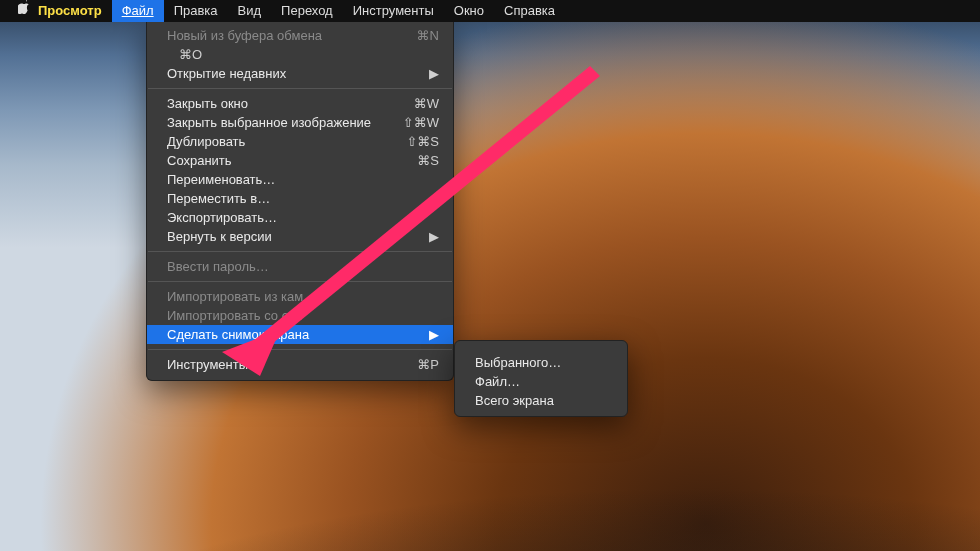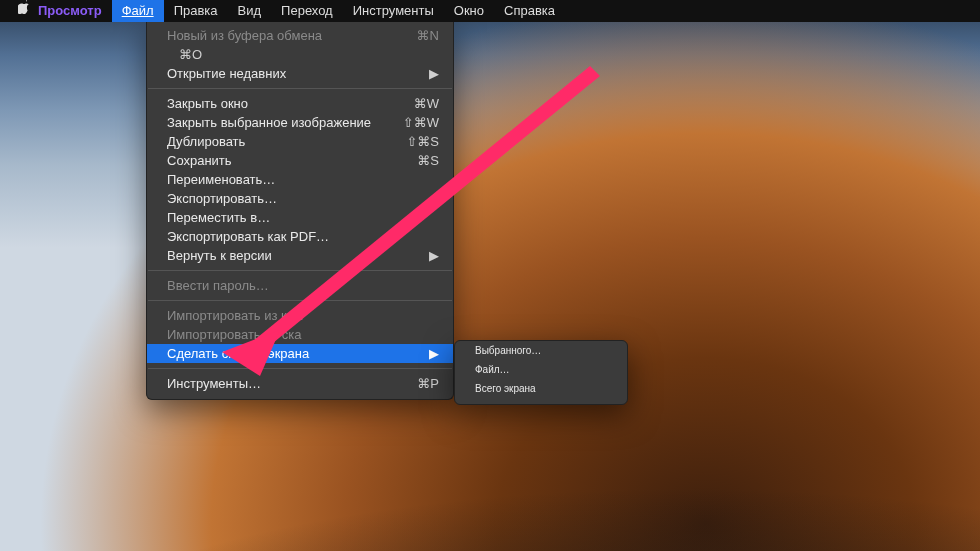--- a/index.html
+++ b/index.html
@@ -24,21 +24,21 @@
     padding: 0 8px;
     z-index: 10;
   }
   .menubar .apple { width: 16px; text-align: center; }
   .menubar .apple svg { display: block; margin: 0 auto; }
   .menubar .item {
     padding: 0 10px;
     height: 22px; line-height: 22px;
     cursor: default;
   }
-  .menubar .item.app { font-weight: 700; color: #8b5cf6; }
+  .menubar .item.app { font-weight: 700; color: #fde047; }
   .menubar .item.active { background: #1e73e8; color: #fff; text-decoration: underline; }
 
   
   .menu {
     position: absolute;
     top: 22px; left: 146px;
     width: 308px;
     background: #3b3b3b;
     border: 1px solid #222;
     border-top: none;
@@ -64,23 +64,23 @@
   .menu hr { border: none; border-top: 1px solid #555; margin: 5px 1px; }
 
   
   .submenu {
     position: absolute;
     top: 340px; left: 454px;
     width: 174px;
     background: #3b3b3b;
     border: 1px solid #222;
     box-shadow: 0 10px 30px rgba(0,0,0,0.5);
-    padding: 0 0 6px;
+    padding: 12px 0 6px;
     z-index: 9;
-    font-size: 10px;
+    font-size: 13px;
     color: #e9e9e9;
     border-radius: 6px;
   }
   .submenu .row {
     display: flex; align-items: center;
     height: 19px; line-height: 19px;
     padding: 0 14px 0 20px;
   }
 
   
@@ -133,27 +133,24 @@
       <span class="shortcut">⇧⌘S</span>
     </div>
     <div class="row">
       <span class="label">Сохранить</span>
       <span class="shortcut">⌘S</span>
     </div>
     <div class="row">
       <span class="label">Переименовать…</span>
     </div>
     <div class="row">
-      <span class="label">Экспортировать…</span>
-    </div>
-    <div class="row">
       <span class="label">Переместить в…</span>
     </div>
     <div class="row">
-      <span class="label">Экспортировать как PDF…</span>
+      <span class="label">Экспортировать…</span>
     </div>
     <div class="row">
       <span class="label">Вернуть к версии</span>
       <span class="arrow">▶</span>
     </div>
     <hr>
     <div class="row disabled">
       <span class="label">Ввести пароль…</span>
     </div>
     <hr>

